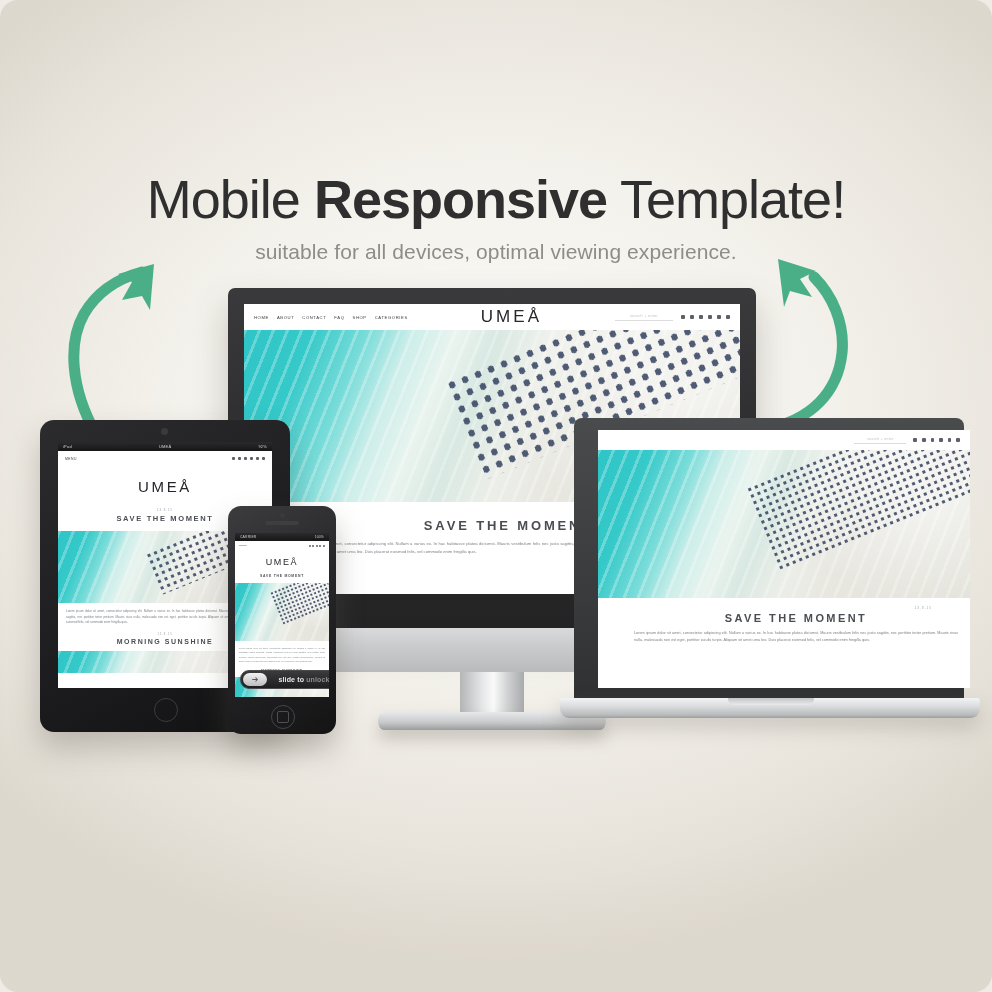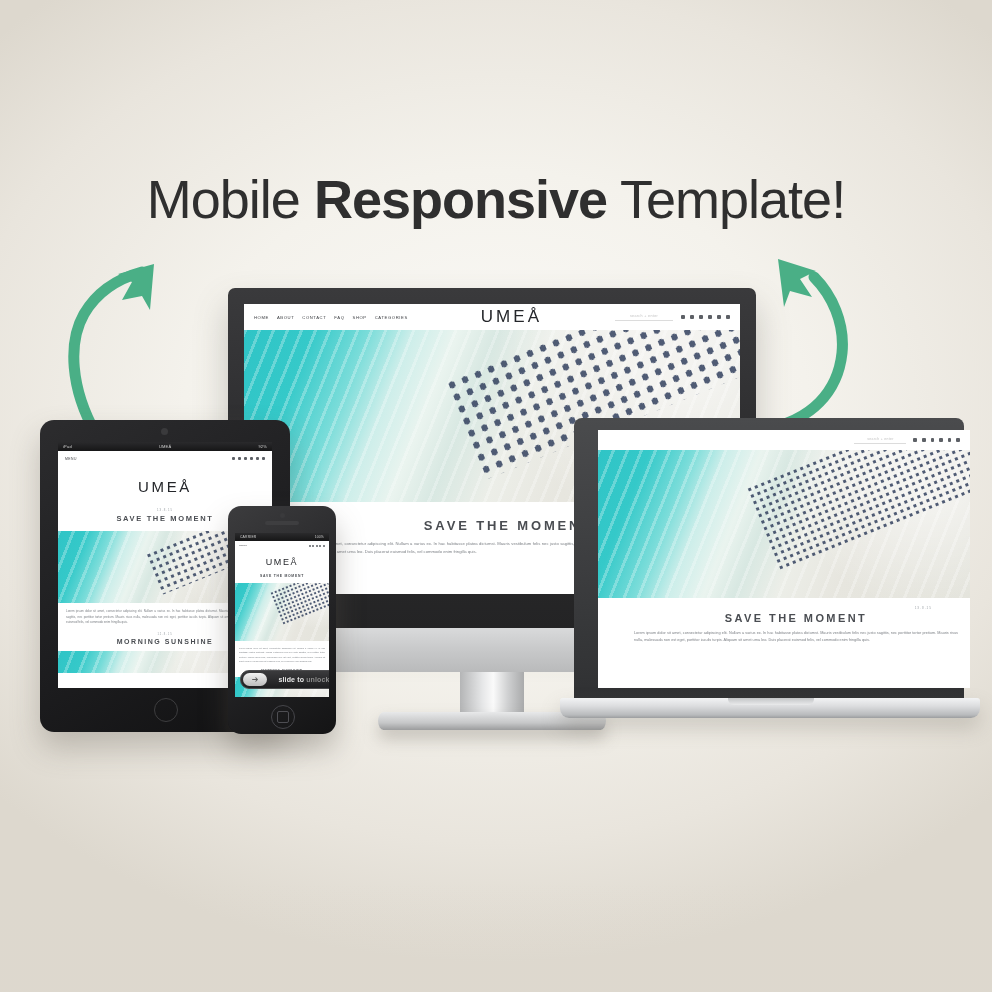--- a/index.html
+++ b/index.html
@@ -6,20 +6,21 @@
   body{
     width:992px;height:992px;overflow:hidden;
     font-family:"Liberation Sans",sans-serif;
     background:#efece6;
   }
   #stage{
     position:relative;width:992px;height:992px;
     background:
       radial-gradient(ellipse 70% 55% at 50% 42%, #fbfaf7 0%, #f4f2ec 45%, #e9e5dd 78%, #ddd8ce 100%);
     overflow:hidden;
+    border-radius:18px;
   }
   
   .headline{
     position:absolute;left:0;right:0;top:172px;text-align:center;
     font-size:54px;line-height:1;color:#2f2f2f;letter-spacing:-1px;
     font-weight:400;white-space:nowrap;
   }
   .headline b{font-weight:700;}
   .subline{
     position:absolute;left:0;right:0;top:240px;text-align:center;
@@ -200,20 +201,21 @@
     background:linear-gradient(180deg, rgba(255,255,255,0) 0%, rgba(222,216,206,.35) 100%);
     pointer-events:none;
   }
 </style>
 </head>
 <body>
 
 <div id="stage">
 
   <div class="headline"><span>Mobile </span><b>Responsive</b><span> Template!</span></div>
+  <div class="subline">suitable for all devices, optimal viewing experience.</div>
 
   <svg class="arrow arrow-left" viewBox="0 0 130 200">
     <path d="M38 196 C12 150 10 104 26 76 C40 52 62 40 84 34" fill="none" stroke="#4aaf86" stroke-width="11" stroke-linecap="round"></path>
     <path d="M96 26 L60 36 L74 44 L64 62 L84 58 L92 72 Z" fill="#4aaf86"></path>
   </svg>
   <svg class="arrow arrow-right" viewBox="0 0 120 190">
     <path d="M8 186 C56 178 82 148 86 110 C89 80 76 52 58 34" fill="none" stroke="#4aaf86" stroke-width="11" stroke-linecap="round"></path>
     <path d="M22 16 L60 28 L44 36 L56 54 L34 48 L28 64 Z" fill="#4aaf86"></path>
   </svg>
 

